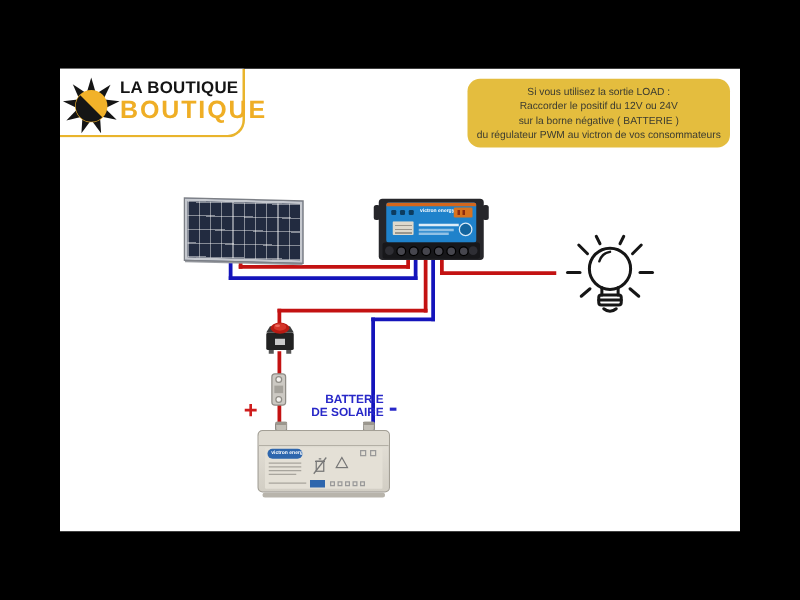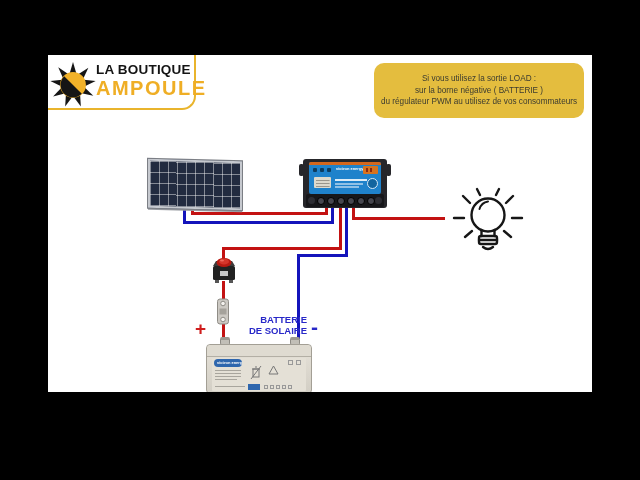--- a/index.html
+++ b/index.html
@@ -1,16 +1,16 @@
 <!DOCTYPE html>
 <html><head>
 <meta charset="utf-8">
 <style>
   html,body{margin:0;padding:0;background:#000;}
-  #stage{position:relative;width:640px;height:392px;background:#000;overflow:hidden;
+  #stage{position:relative;width:640px;height:480px;background:#000;overflow:hidden;
          font-family:"Liberation Sans","DejaVu Sans",sans-serif;}
   .abs{position:absolute;}
   #canvas{left:48px;top:55px;width:544px;height:370px;background:#ffffff;}
 
   
   #logo-card{left:48px;top:55px;width:146px;height:53px;background:#fff;
              border-right:2px solid #e9b42c;border-bottom:2px solid #e9b42c;
              border-bottom-right-radius:14px;z-index:4;}
   #logo-sun{left:2px;top:6px;width:46px;height:46px;}
   #logo-text{left:48px;top:8px;width:96px;line-height:1;}
@@ -114,28 +114,29 @@
         <path d="M24 1 L27.5 13 L20.5 13 Z" transform="rotate(200 24 25)"></path>
         <path d="M24 1 L27.5 13 L20.5 13 Z" transform="rotate(240 24 25)"></path>
         <path d="M24 1 L27.5 13 L20.5 13 Z" transform="rotate(280 24 25)"></path>
         <path d="M24 1 L27.5 13 L20.5 13 Z" transform="rotate(320 24 25)"></path>
       </g>
       <circle cx="24" cy="25" r="13.5" fill="#f2b229"></circle>
       <path d="M14.8 15.8 A13 13 0 0 0 33.2 34.2 Z" fill="#151515"></path>
     </svg>
     <div class="abs" id="logo-text">
       <div class="logo-top">LA BOUTIQUE</div>
-      <div class="logo-bottom">AMPOULE</div>
+      <div class="logo-bottom">BOUTIQUE</div>
     </div>
   </div>
 
   <div class="abs" id="note-box">
     <div>Si vous utilisez la sortie LOAD :</div>
+    <div>Raccorder le positif du 12V ou 24V</div>
     <div>sur la borne négative ( BATTERIE )</div>
-    <div>du régulateur PWM au utilisez de vos consommateurs</div>
+    <div>du régulateur PWM au victron de vos consommateurs</div>
   </div>
 
   <div class="abs" id="solar-panel"></div>
 
   <div class="abs" id="controller">
     <div class="ctrl-ear" style="left:-4px"></div>
     <div class="ctrl-ear" style="right:-4px"></div>
     <div id="controller-face">
       <div class="ctrl-strip"></div>
       <div class="ctrl-ico" style="left:4px"></div>

